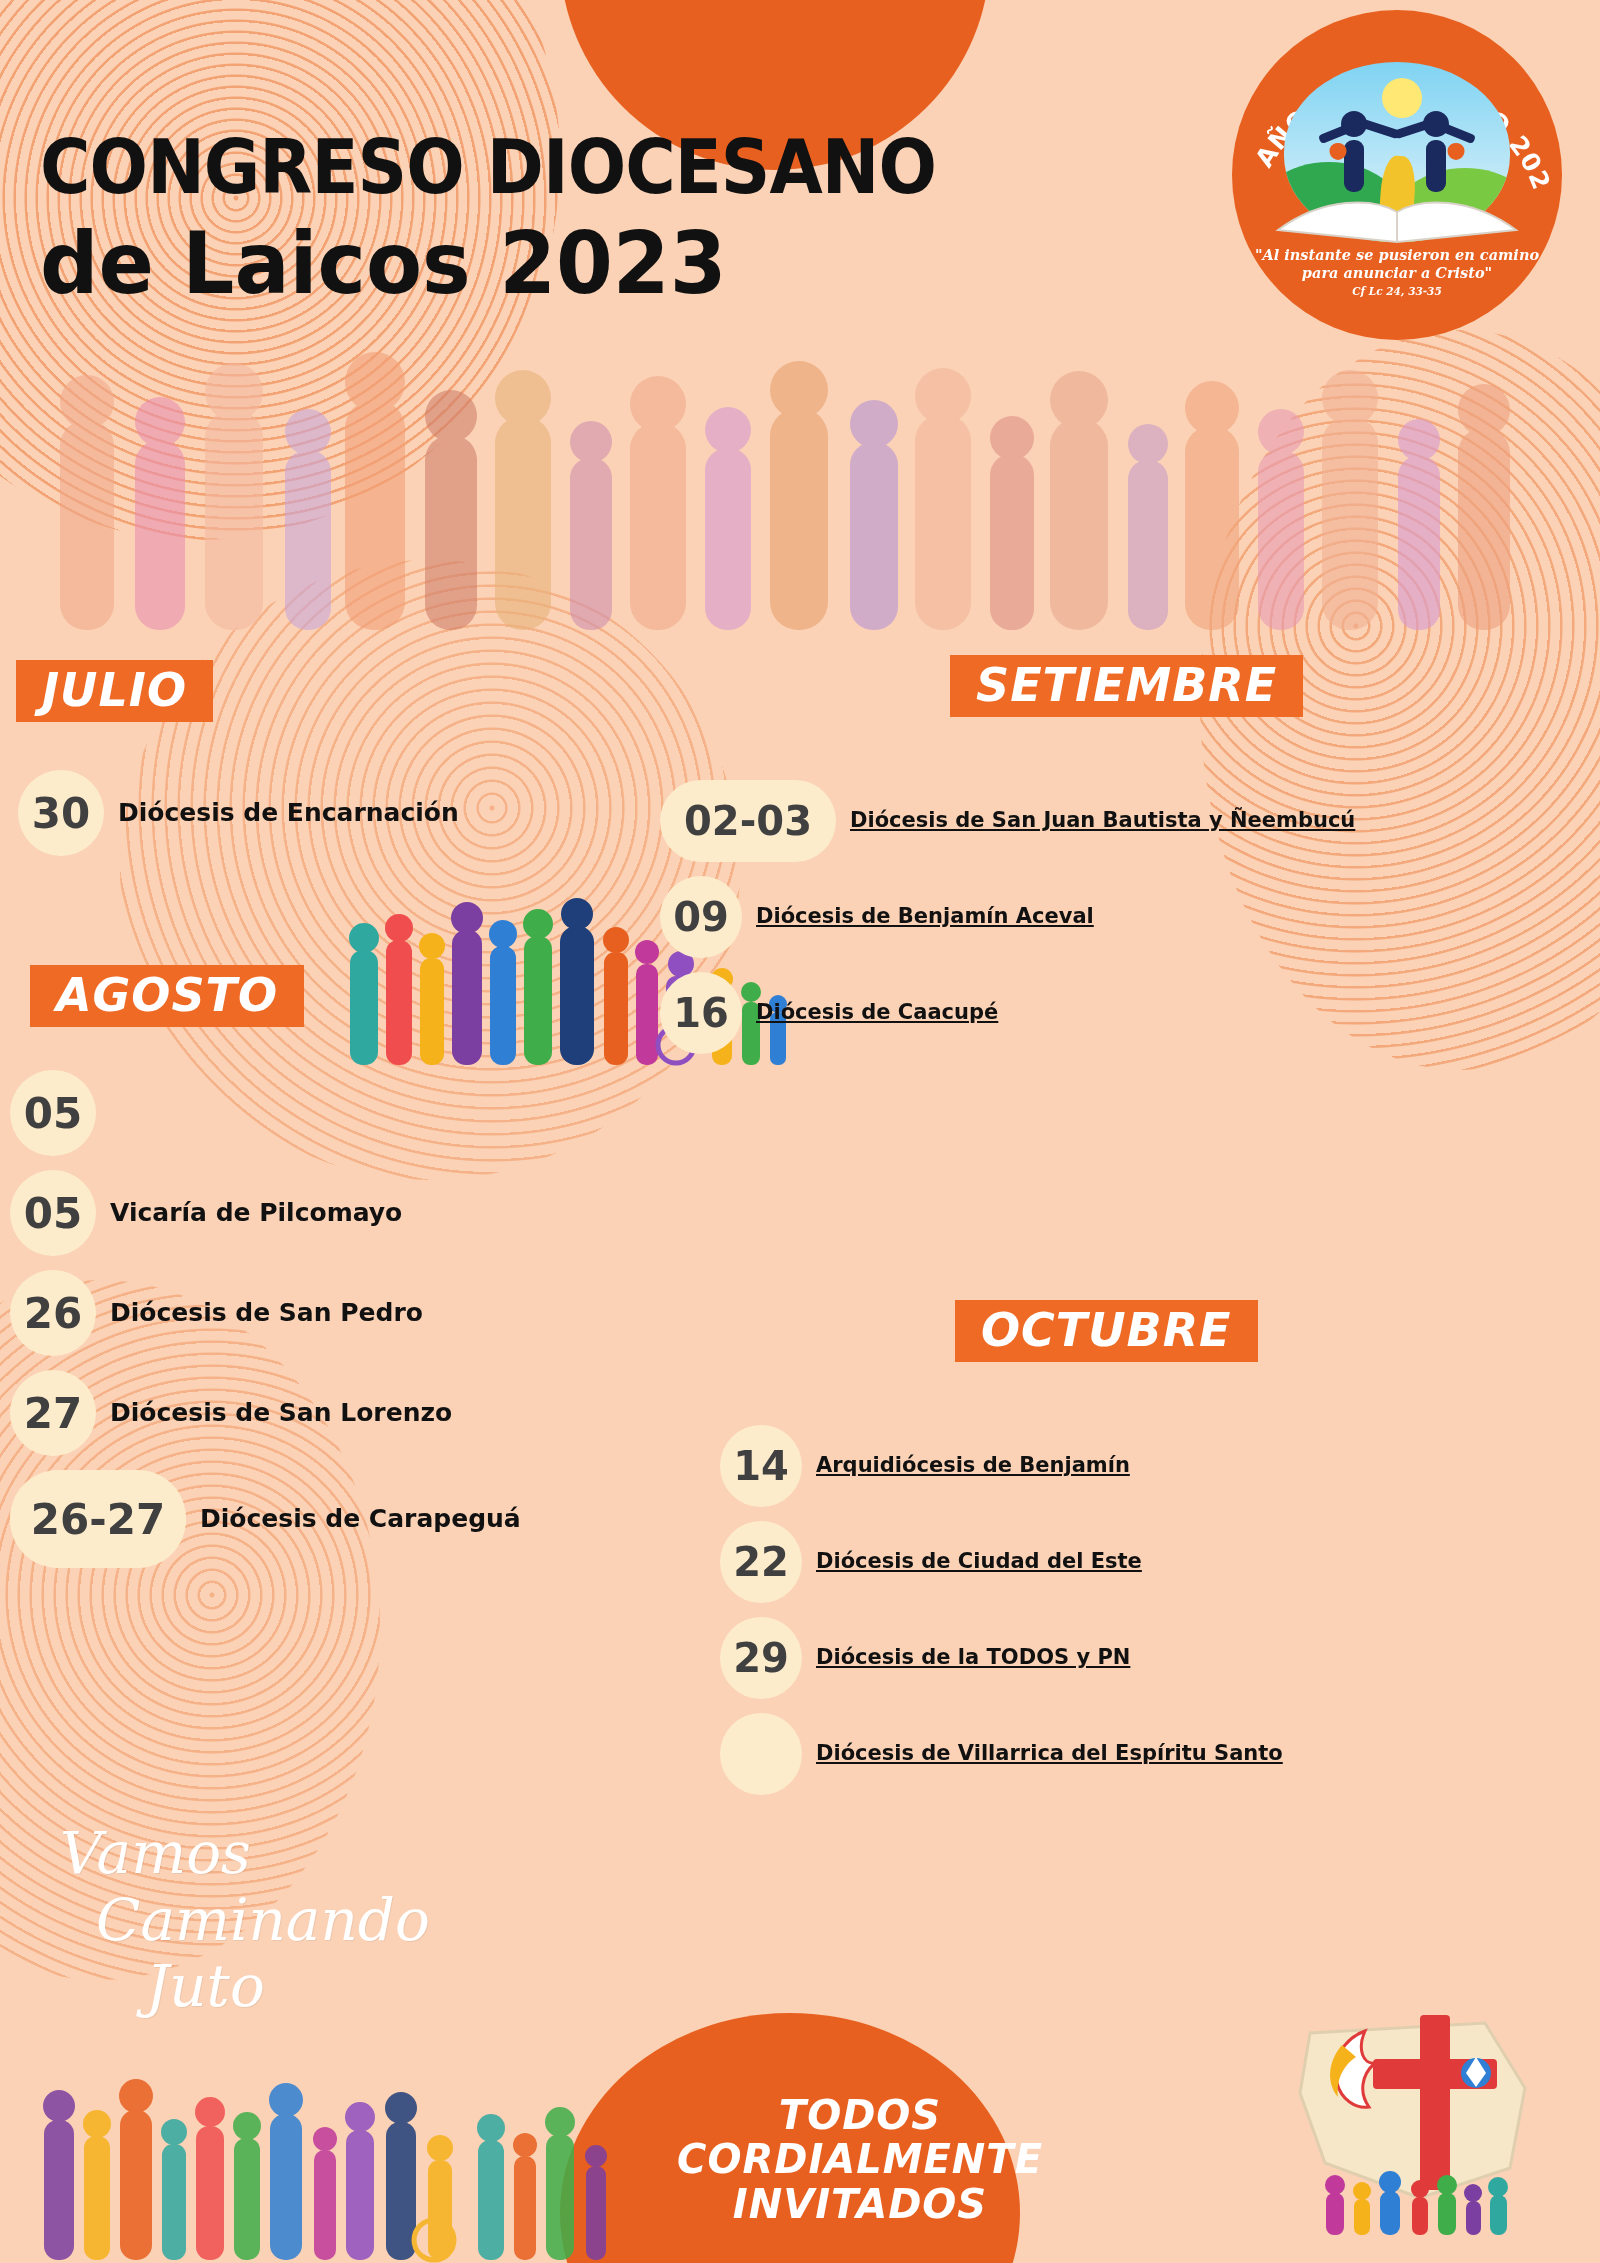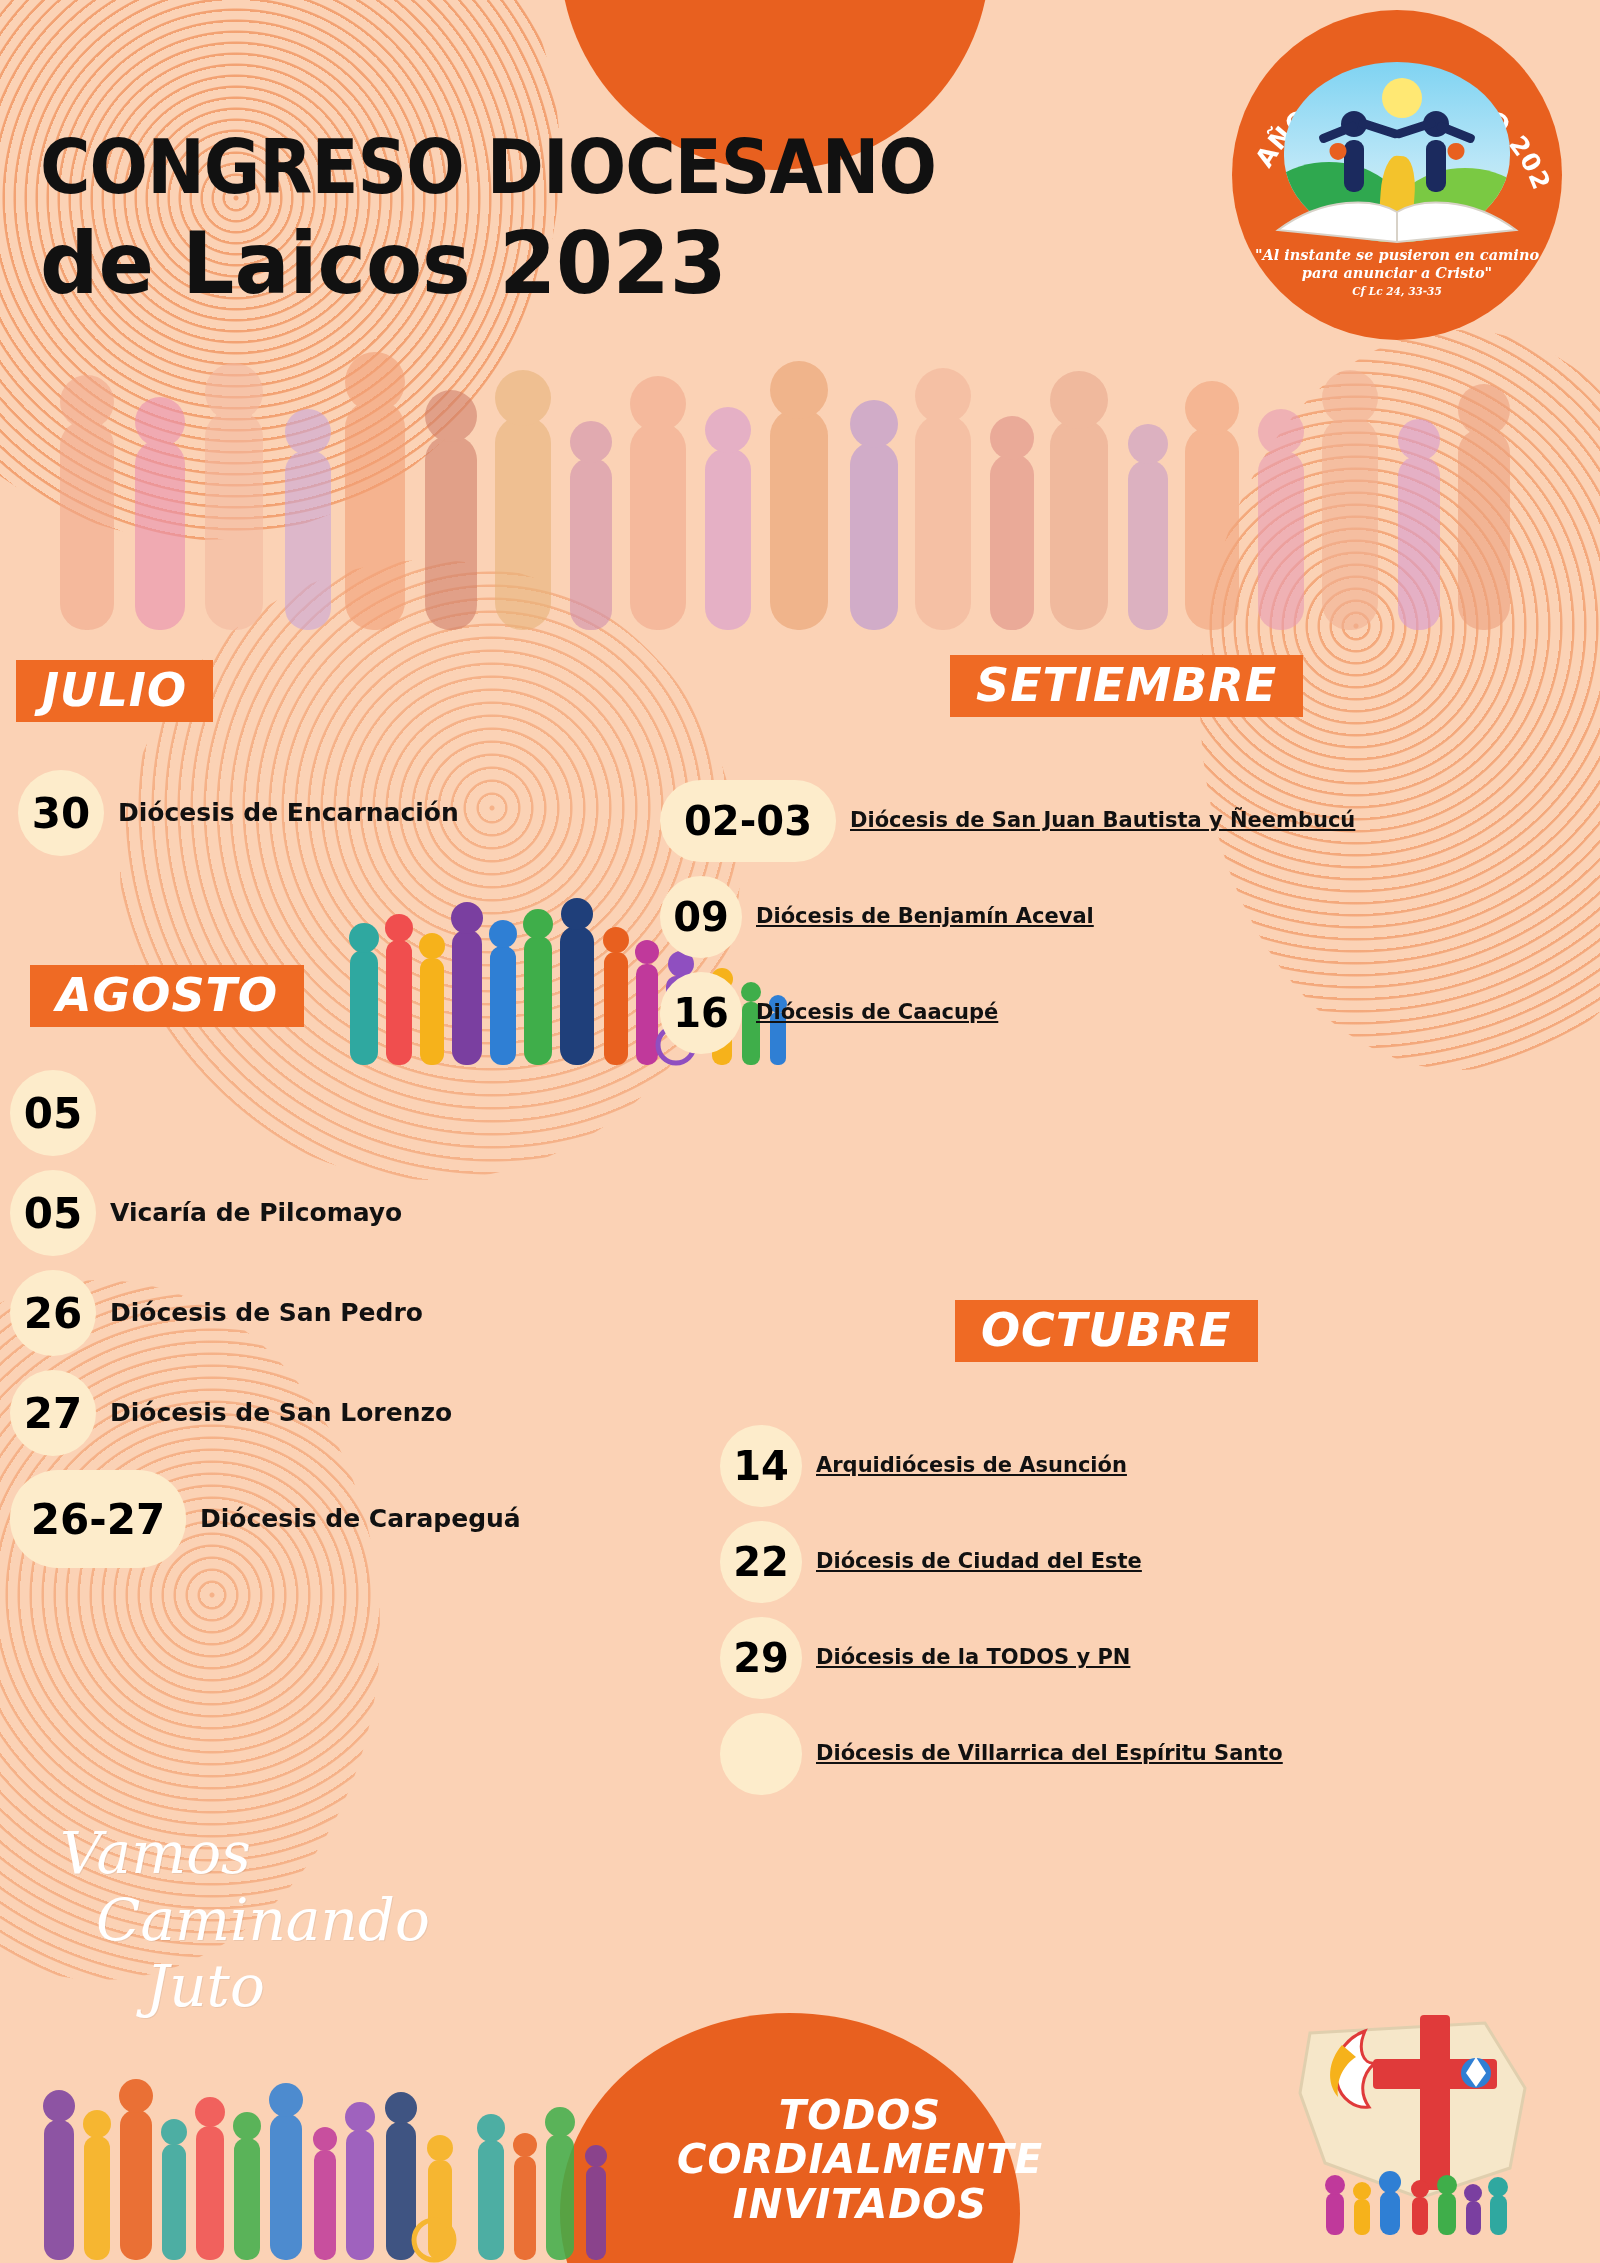--- a/index.html
+++ b/index.html
@@ -169,21 +169,21 @@
 
   
   .events { position: absolute; z-index: 7; }
   .ev {
     display: flex; align-items: center;
     margin-bottom: 14px;
   }
   .ev-badge {
     flex: 0 0 auto;
     background: #fdeccb;
-    color: #000000;
+    color: #404040;
     font-family: "DejaVu Sans", sans-serif;
     font-weight: bold;
     border-radius: 50%;
     display: flex; align-items: center; justify-content: center;
     text-align: center;
   }
   .ev-badge.wide { border-radius: 48px; }
   .ev-label {
     font-family: "DejaVu Sans", sans-serif;
     font-weight: bold;
@@ -548,21 +548,21 @@
     <div class="ev">
       <div class="ev-badge">16</div>
       <div class="ev-label">Diócesis de Caacupé</div>
     </div>
   </div>
 
 <div class="month" id="month-octubre" style="left:955px; top:1300px;">OCTUBRE</div>
 <div class="events col-right" id="events-octubre" style="left:720px; top:1425px; width:880px;">
     <div class="ev">
       <div class="ev-badge">14</div>
-      <div class="ev-label">Arquidiócesis de Asunción</div>
+      <div class="ev-label">Arquidiócesis de Benjamín</div>
     </div>
     <div class="ev">
       <div class="ev-badge">22</div>
       <div class="ev-label">Diócesis de Ciudad del Este</div>
     </div>
     <div class="ev">
       <div class="ev-badge">29</div>
       <div class="ev-label">Diócesis de la TODOS y PN</div>
     </div>
     <div class="ev">

